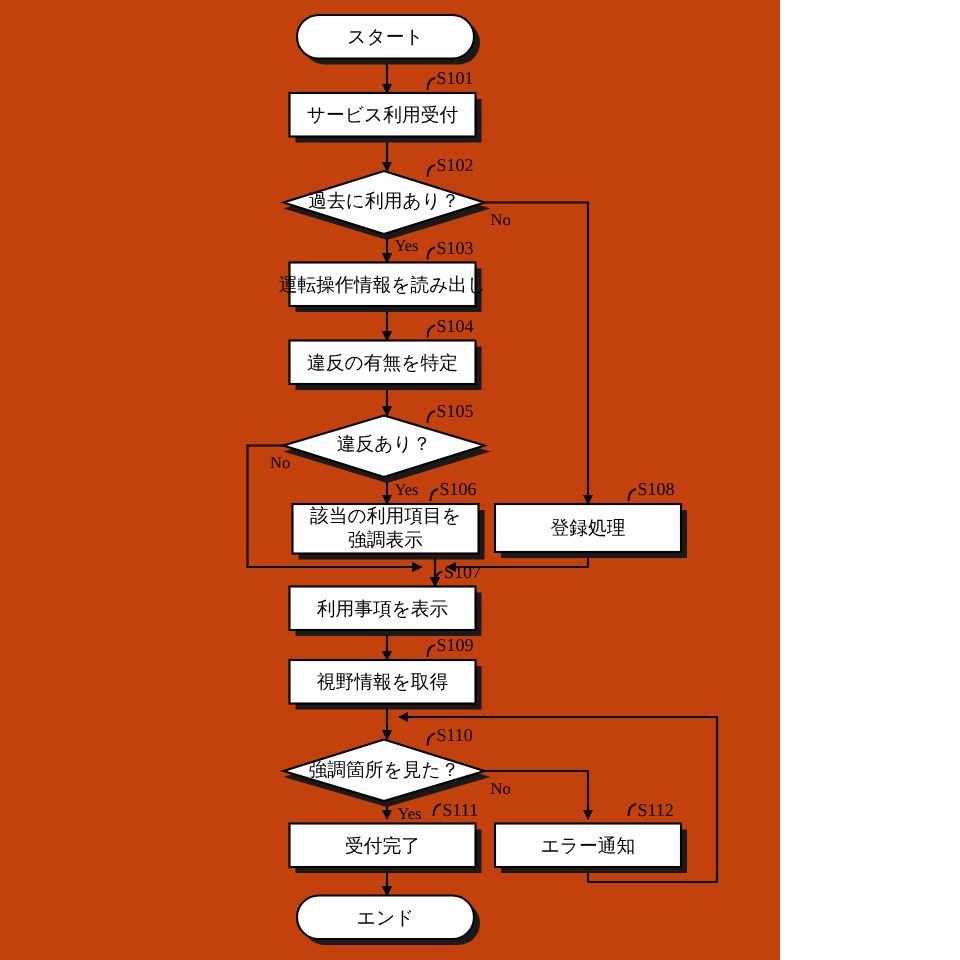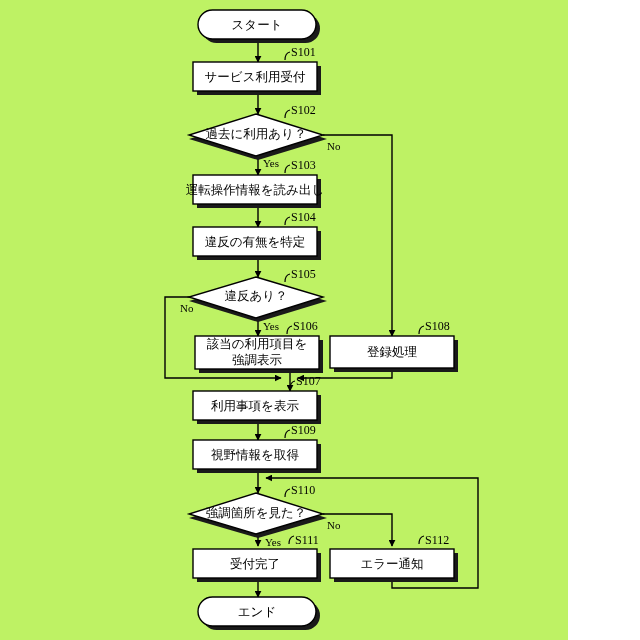--- a/index.html
+++ b/index.html
@@ -6,23 +6,23 @@
   html, body {
     margin: 0;
     padding: 0;
     background: #ffffff;
   }
   body {
     font-family: "Liberation Sans", "DejaVu Sans", sans-serif;
   }
   #canvas {
     position: relative;
-    width: 568px;
+    width: 520px;
     height: 640px;
-    background: #bef264;
+    background: #c2410c;
     overflow: hidden;
   }
   #canvas svg {
     position: absolute;
     left: 0;
     top: 0;
   }
   .shape-text {
     font-size: 12.5px;
     fill: #000000;

